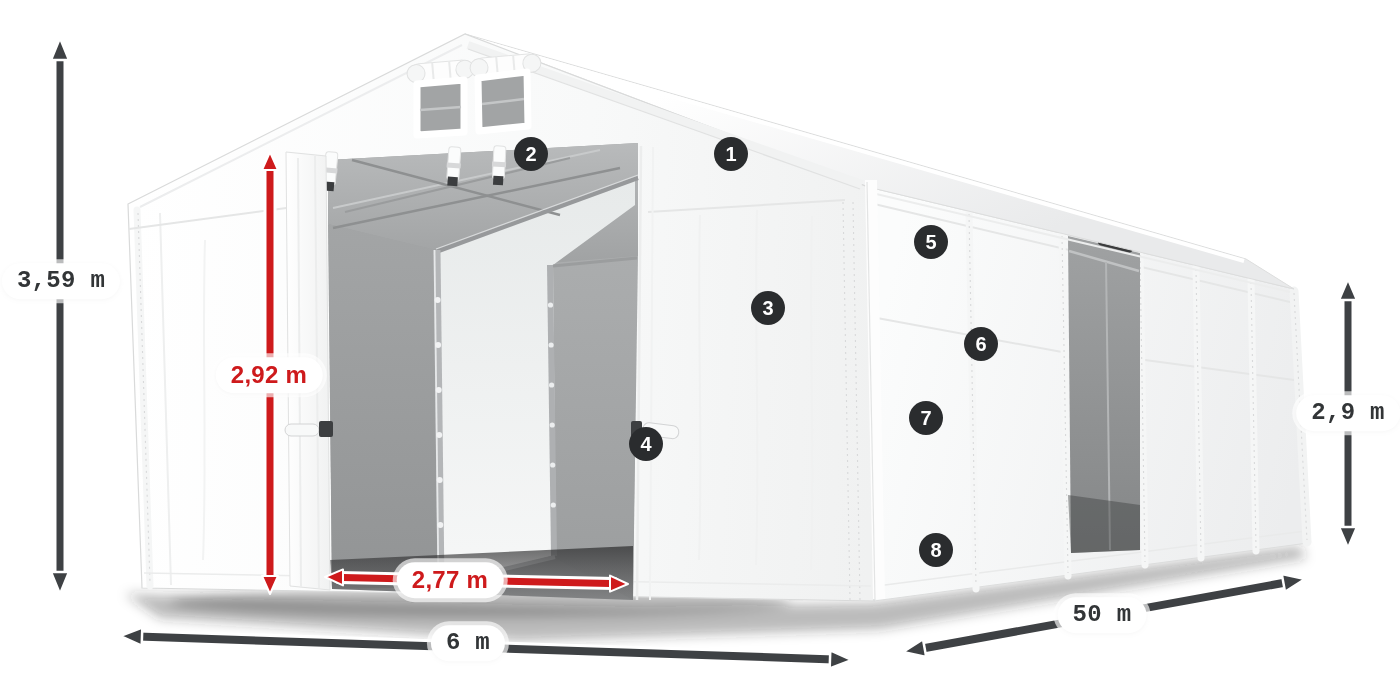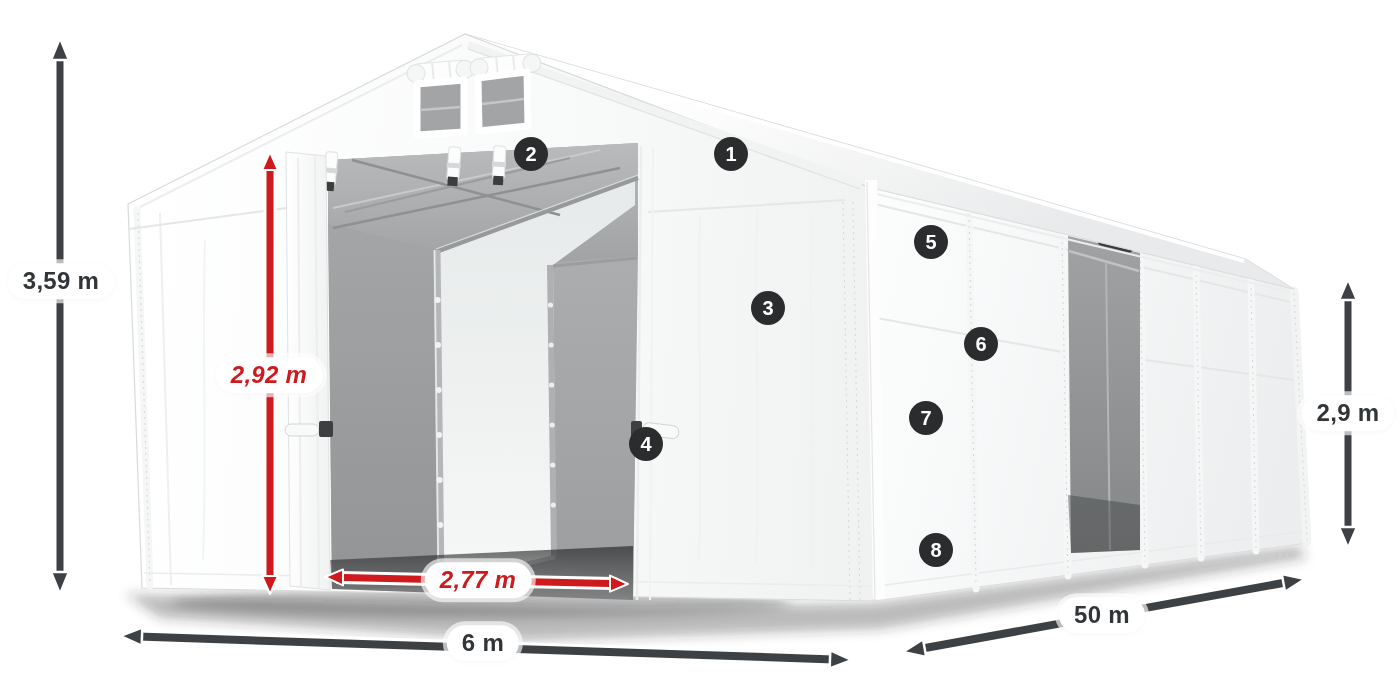--- a/index.html
+++ b/index.html
@@ -8,22 +8,22 @@
     font-family:"Liberation Sans","DejaVu Sans",sans-serif;
   }
   .stage svg{position:absolute;left:0;top:0;}
   .pill{
     position:absolute;transform:translate(-50%,-50%);
     background:var(--pill-bg,#ffffff);border-radius:999px;
     padding:4px 15px;font-weight:bold;font-size:24px;line-height:1.15;
     white-space:nowrap;letter-spacing:.3px;
     box-shadow:0 0 0 4px rgba(255,255,255,.65),0 1px 4px rgba(0,0,0,.10);
   }
-  .pill--dark{color:var(--pill-text-dark,#323537);}
-  .pill--red{color:var(--dimension-red,#ce1a1c);font-style:italic;}
+  .pill--dark{color:var(--pill-text-dark,#323537);font-family:Liberation Mono, monospace;}
+  .pill--red{color:var(--dimension-red,#ce1a1c);}
   .badge{
     position:absolute;transform:translate(-50%,-50%);
     width:34px;height:34px;border-radius:50%;
     background:var(--badge-bg,#2a2c2e);color:var(--badge-text,#ffffff);
     display:flex;align-items:center;justify-content:center;
     font-weight:bold;font-size:20px;cursor:pointer;user-select:none;
   }
   .stitch{stroke:#d8d9da;stroke-width:1.1;stroke-dasharray:2 4;fill:none;}
   .seamband{stroke:#f5f6f6;stroke-width:7;stroke-linecap:round;}
   .thinline{stroke:#e5e6e6;stroke-width:2;fill:none;}
@@ -278,22 +278,22 @@
       <line x1="1348" y1="290" x2="1348" y2="537" stroke="#ffffff" stroke-width="13"></line>
       <line x1="1348" y1="295" x2="1348" y2="532" stroke="var(--arrow-dark,#3e4144)" stroke-width="7"></line>
       <polygon points="1348,279 1339,300 1357,300" fill="var(--arrow-dark,#3e4144)" stroke="#ffffff" stroke-width="2.5" stroke-linejoin="round"></polygon>
       <polygon points="1348,548 1339,527 1357,527" fill="var(--arrow-dark,#3e4144)" stroke="#ffffff" stroke-width="2.5" stroke-linejoin="round"></polygon>
     </g>
   </g>
 </svg>
 
 <div class="pill pill--dark" style="left:61px;top:281px">3,59 m</div>
 <div class="pill pill--red" style="left:269px;top:375px">2,92 m</div>
-<div class="pill pill--red" style="left:478px;top:580px">2,77 m</div>
-<div class="pill pill--dark" style="left:483px;top:643px">6 m</div>
+<div class="pill pill--red" style="left:450px;top:580px">2,77 m</div>
+<div class="pill pill--dark" style="left:468px;top:643px">6 m</div>
 <div class="pill pill--dark" style="left:1102px;top:615px">50 m</div>
 <div class="pill pill--dark" style="left:1348px;top:413px">2,9 m</div>
 
 <div class="badge" style="left:731px;top:154px">1</div>
 <div class="badge" style="left:531px;top:154px">2</div>
 <div class="badge" style="left:768px;top:308px">3</div>
 <div class="badge" style="left:646px;top:444px">4</div>
 <div class="badge" style="left:931px;top:242px">5</div>
 <div class="badge" style="left:981px;top:344px">6</div>
 <div class="badge" style="left:926px;top:418px">7</div>

